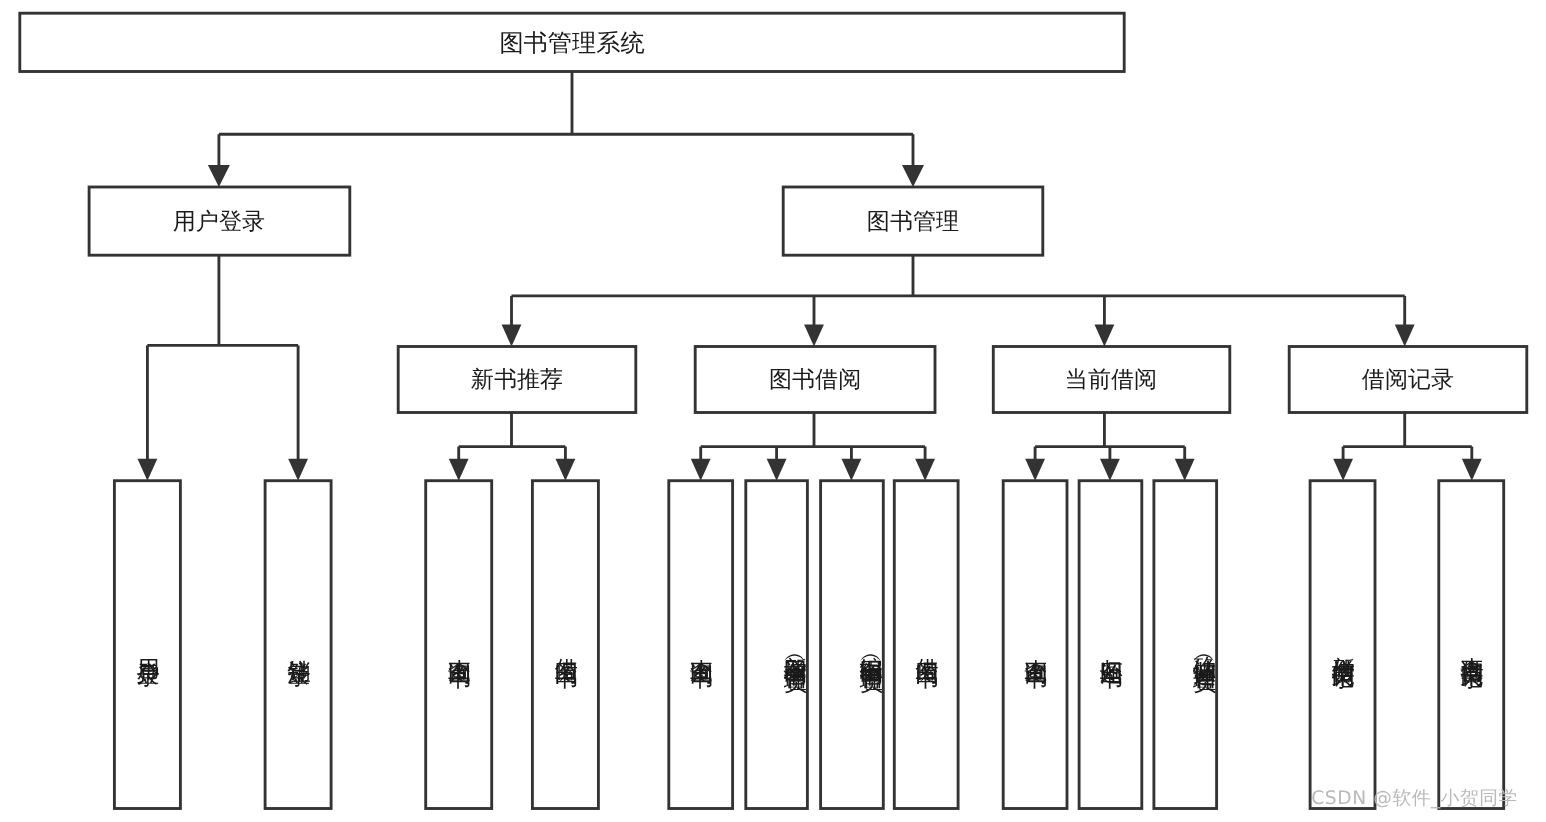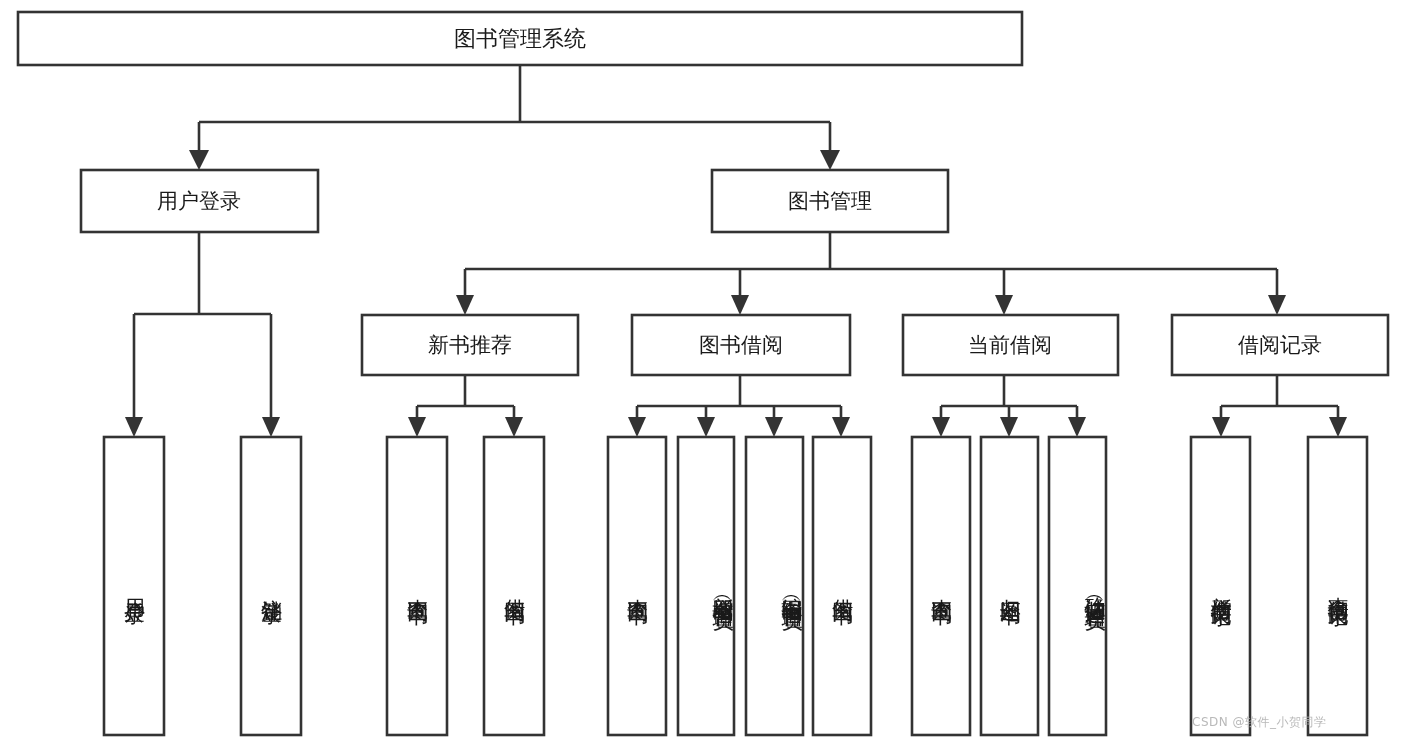--- a/index.html
+++ b/index.html
@@ -68,21 +68,21 @@
     pointer-events: none;
   }
   .leaf-label.centered {
     align-items: center;
   }
   .watermark {
     position: absolute;
     left: 1192px;
     top: 714px;
     font-family: "DejaVu Sans", "Liberation Sans", sans-serif;
-    font-size: 12px;
+    font-size: 17px;
     color: #b9b9b9;
     white-space: nowrap;
     letter-spacing: 0.5px;
   }
 </style>
 </head>
 <body>
 
 <div id="diagram-root">
 

